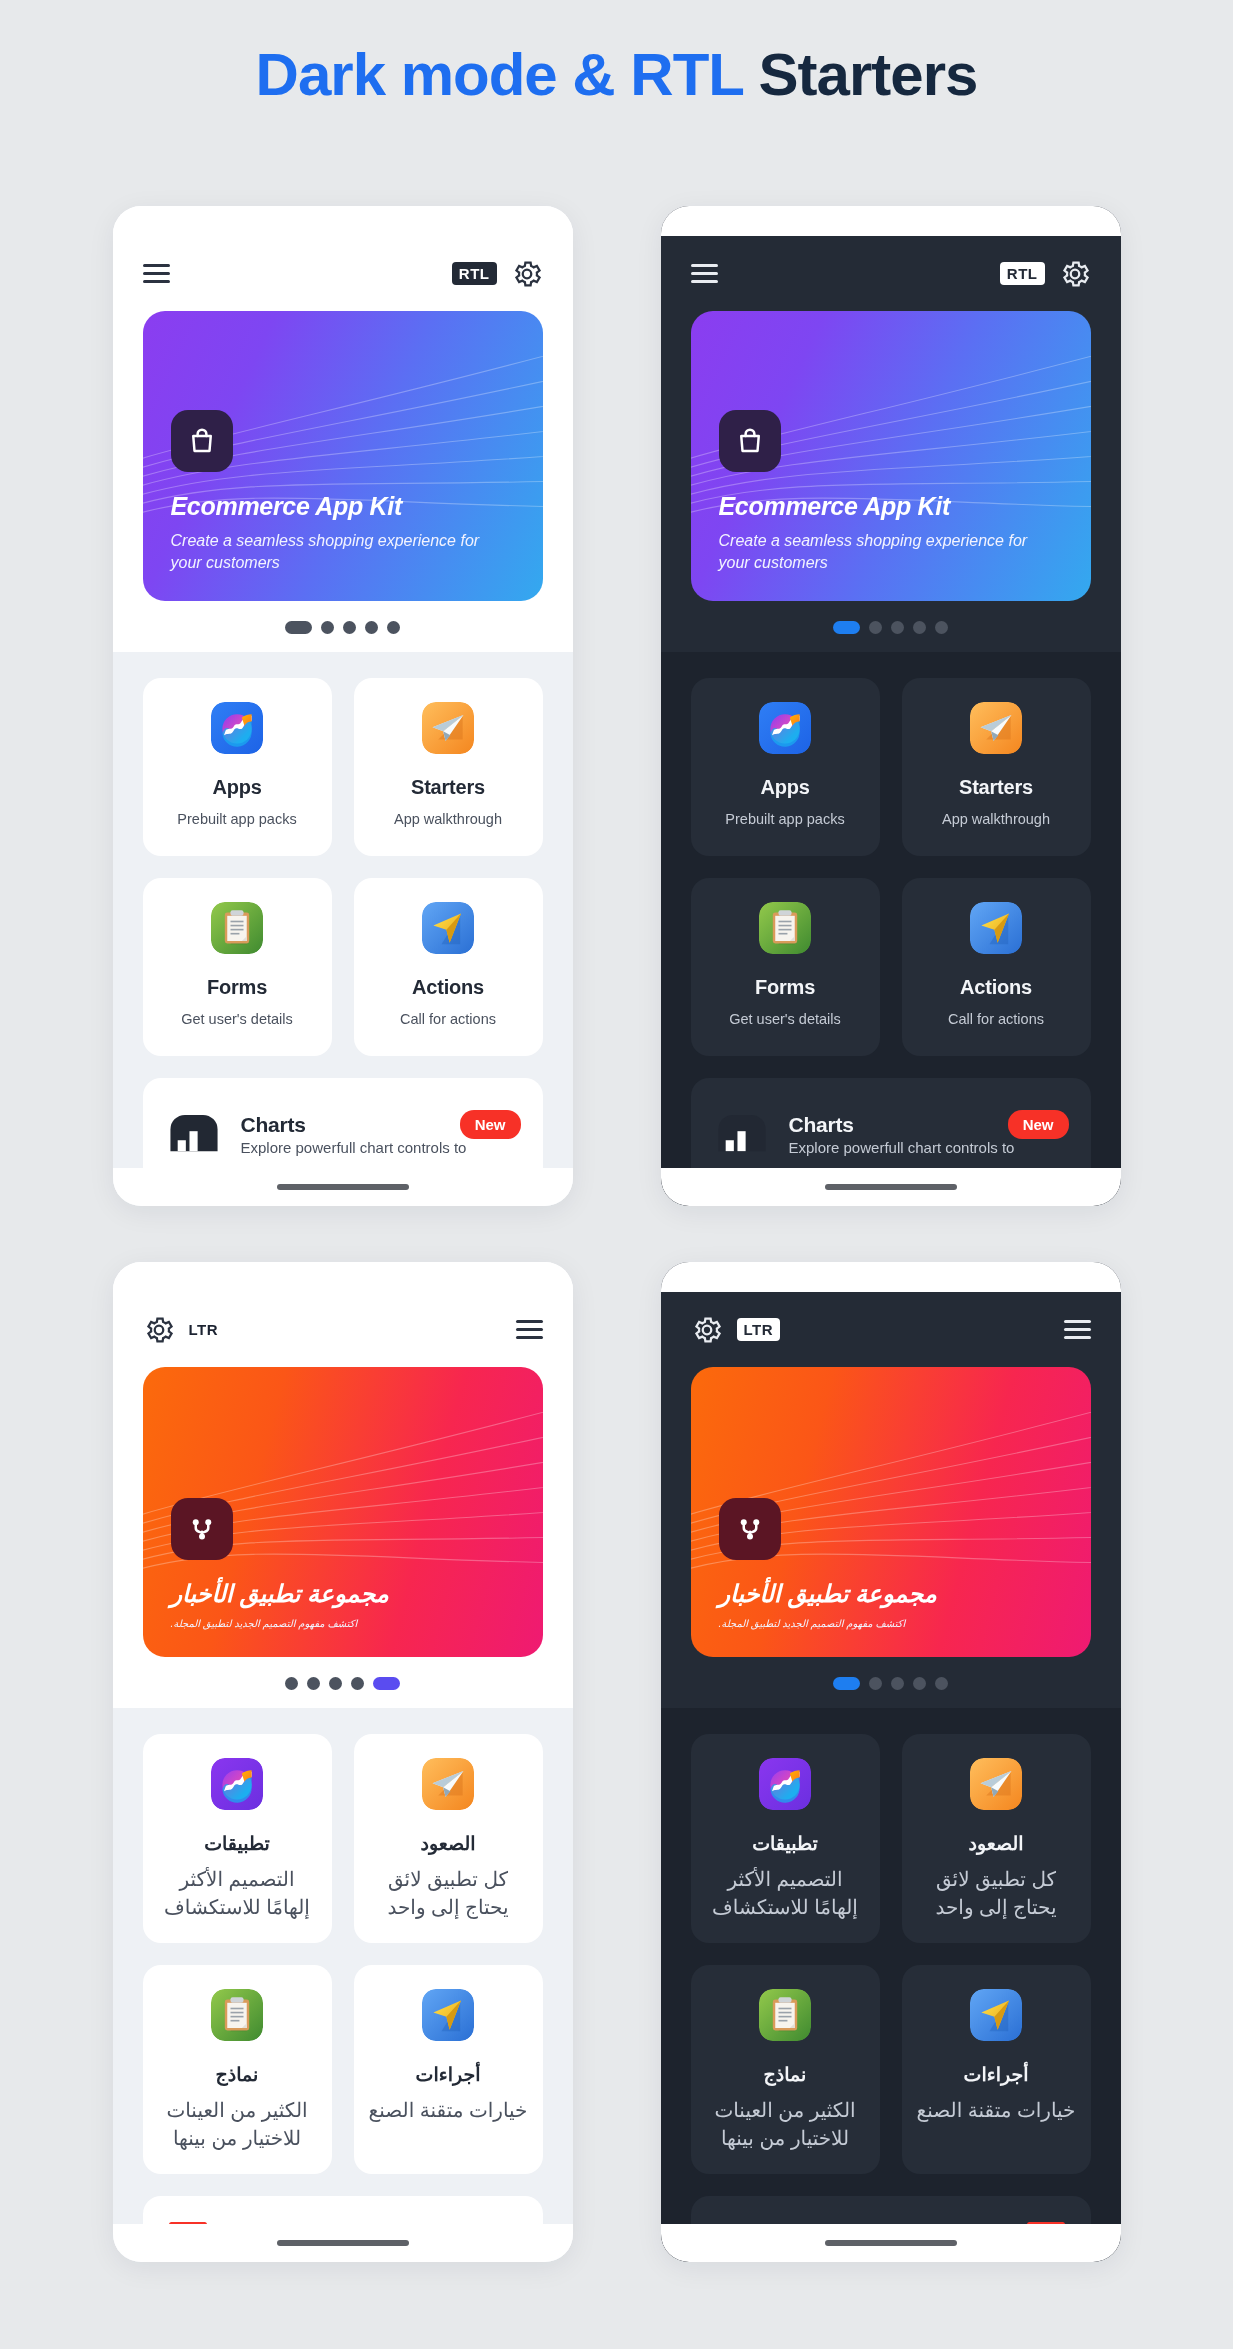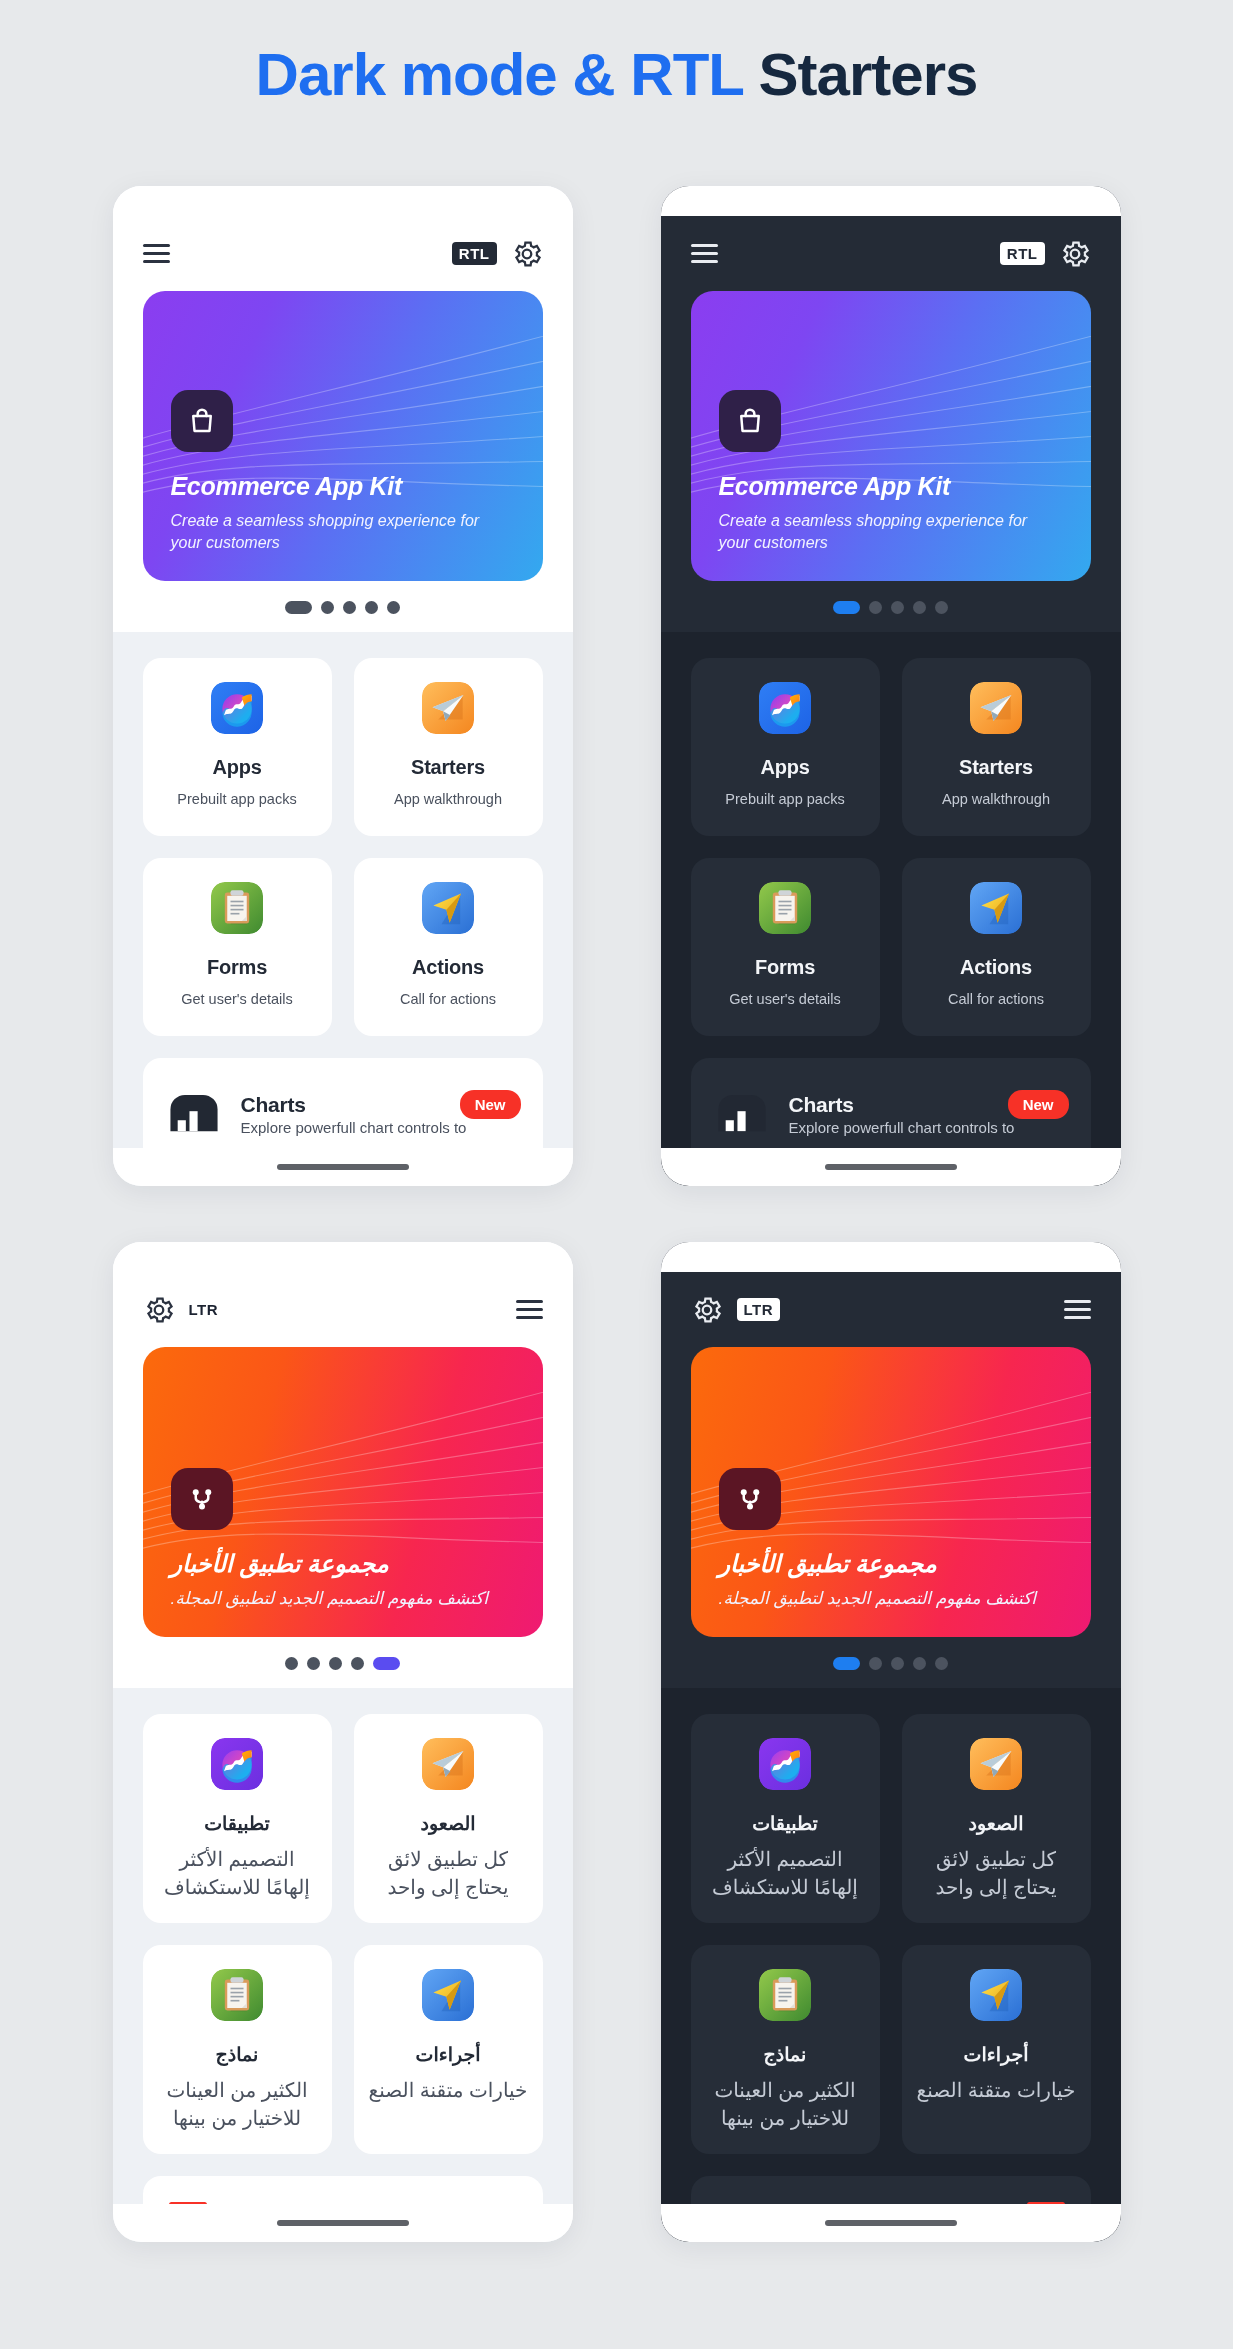--- a/index.html
+++ b/index.html
@@ -21,21 +21,21 @@
     font-weight: bold;
     letter-spacing: -1px;
     color: #16283f;
     line-height: 1.1;
   }
   .page-title .accent { color: #1e6ef0; }
 
   
   .phones {
     position: absolute;
-    top: 186px;
+    top: 206px;
     left: 0;
     width: 1233px;
     display: grid;
     grid-template-columns: repeat(2, 460px);
     grid-template-rows: repeat(2, 1000px);
     column-gap: 88px;
     row-gap: 56px;
     justify-content: center;
   }
 
@@ -136,21 +136,21 @@
     margin-bottom: 9px;
   }
   .banner-sub {
     position: relative; z-index: 2;
     color: #f2f3ff;
     font-size: 16px;
     line-height: 1.42;
     max-width: 330px;
   }
   .banner.rtl { direction: rtl; align-items: flex-end; text-align: right; }
-  .banner.rtl .banner-sub { max-width: 100%; font-size: 17px; }
+  .banner.rtl .banner-sub { max-width: 100%; font-size: 10px; }
   .banner.rtl .banner-title { font-size: 24px; }
 
   
   .dots { display: flex; justify-content: center; gap: 9px; padding: 20px 0 18px; flex: none; }
   .dot { width: 13px; height: 13px; border-radius: 7px; background: #4c535f; }
   .phone.light .dot { background: #4c535f; }
   .dot.active { width: 27px; background: #1e7ef0; }
   .dot.active.purple { background: #5a4cf0; }
 
   

